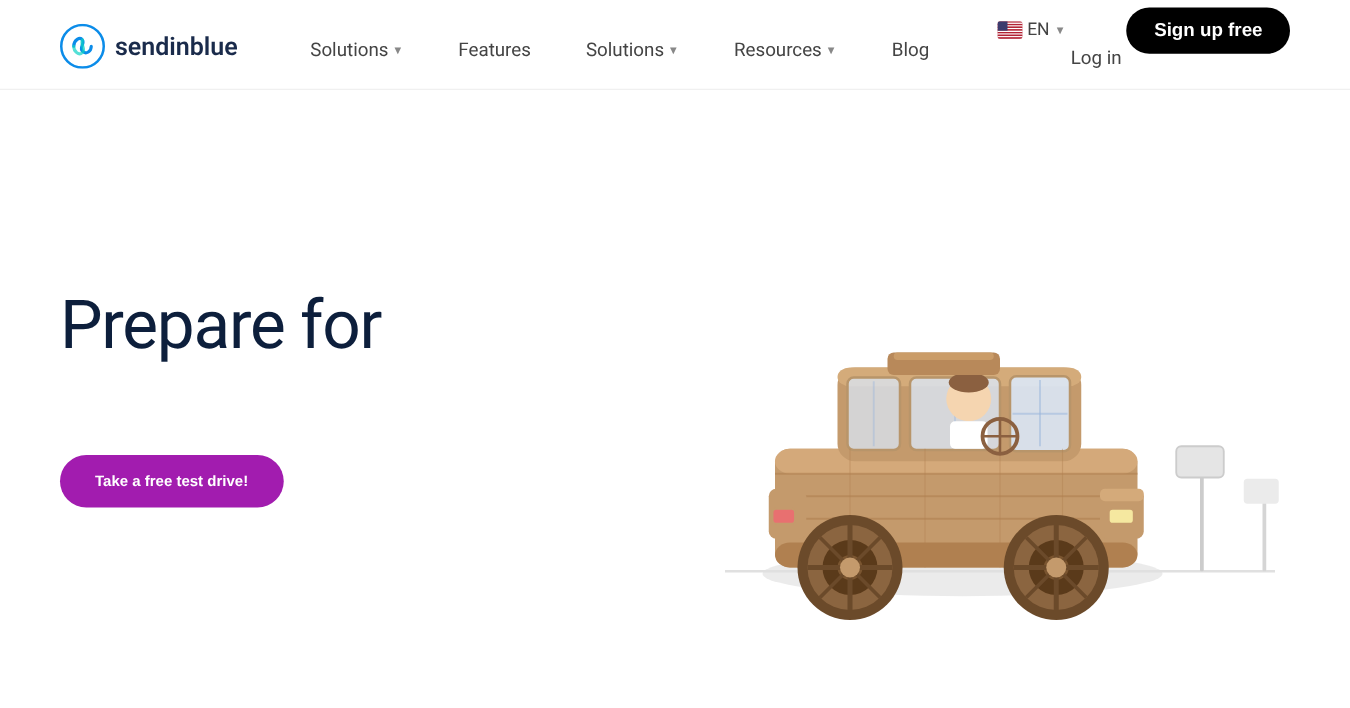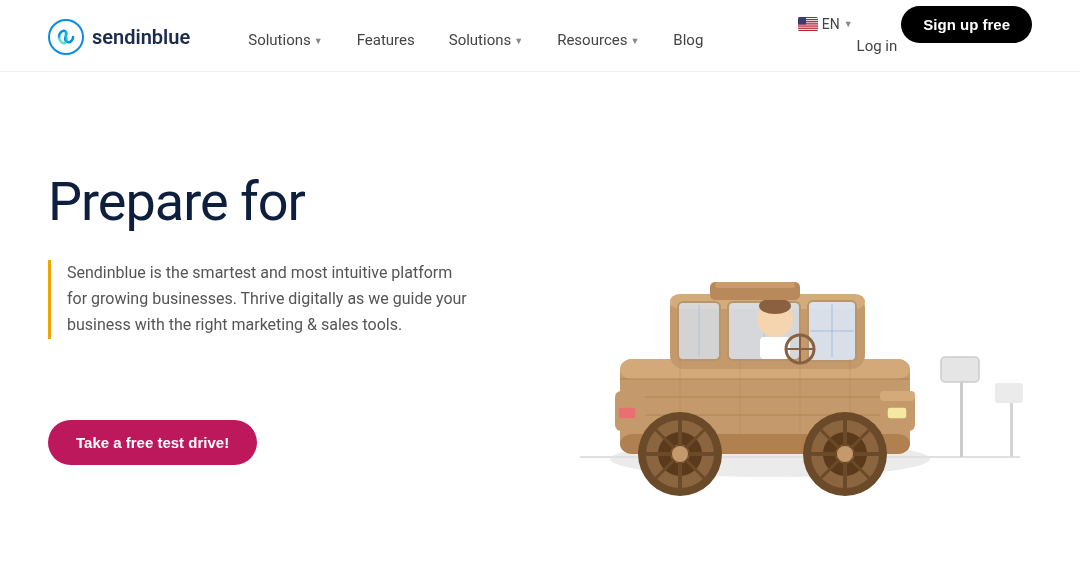--- a/index.html
+++ b/index.html
@@ -33,21 +33,21 @@
       height: 36px;
     }
     .logo-text {
       font-size: 20px;
       font-weight: 600;
       color: #1a2b4b;
     }
     .nav-links {
       display: flex;
       align-items: center;
-      gap: 14px;
+      gap: 24px;
       flex: 1;
     }
     .nav-link {
       font-size: 15px;
       color: #444;
       text-decoration: none;
       padding: 6px 10px;
       cursor: pointer;
       display: flex;
       align-items: center;
@@ -122,26 +122,26 @@
     }
     .hero-description {
       border-left: 3px solid #f0a500;
       padding-left: 16px;
       font-size: 16px;
       color: #555;
       line-height: 1.65;
       margin-bottom: 36px;
     }
     .cta-btn {
-      background: #be185d;
+      background: #a21caf;
       color: #fff;
       border: none;
       border-radius: 50px;
       padding: 14px 28px;
-      font-size: 15px;
+      font-size: 12px;
       font-weight: 700;
       cursor: pointer;
       display: inline-block;
       margin-top: 45px;
     }
 
     
     .hero-image {
       position: absolute;
       right: -20px;
@@ -212,21 +212,20 @@
     <a class="login-link" href="#">Log in</a>
     <button class="signup-btn">Sign up free</button>
   </div>
 </nav>
 
 <section class="hero">
   <div class="hero-content">
     <h1 class="hero-title">
       <span>Prepare for</span><br>
     </h1>
-    <p class="hero-description">Sendinblue is the smartest and most intuitive platform for growing businesses. Thrive digitally as we guide your business with the right marketing &amp; sales tools.</p>
     <button class="cta-btn">Take a free test drive!</button>
   </div>
 
   <div class="hero-image">
     <svg viewBox="0 0 500 360" width="500" height="360" xmlns="http://www.w3.org/2000/svg">
 
       <ellipse cx="210" cy="320" rx="160" ry="18" fill="rgba(0,0,0,0.08)"></ellipse>
 
       <line x1="20" y1="318" x2="460" y2="318" stroke="#e0e0e0" stroke-width="2"></line>
 

